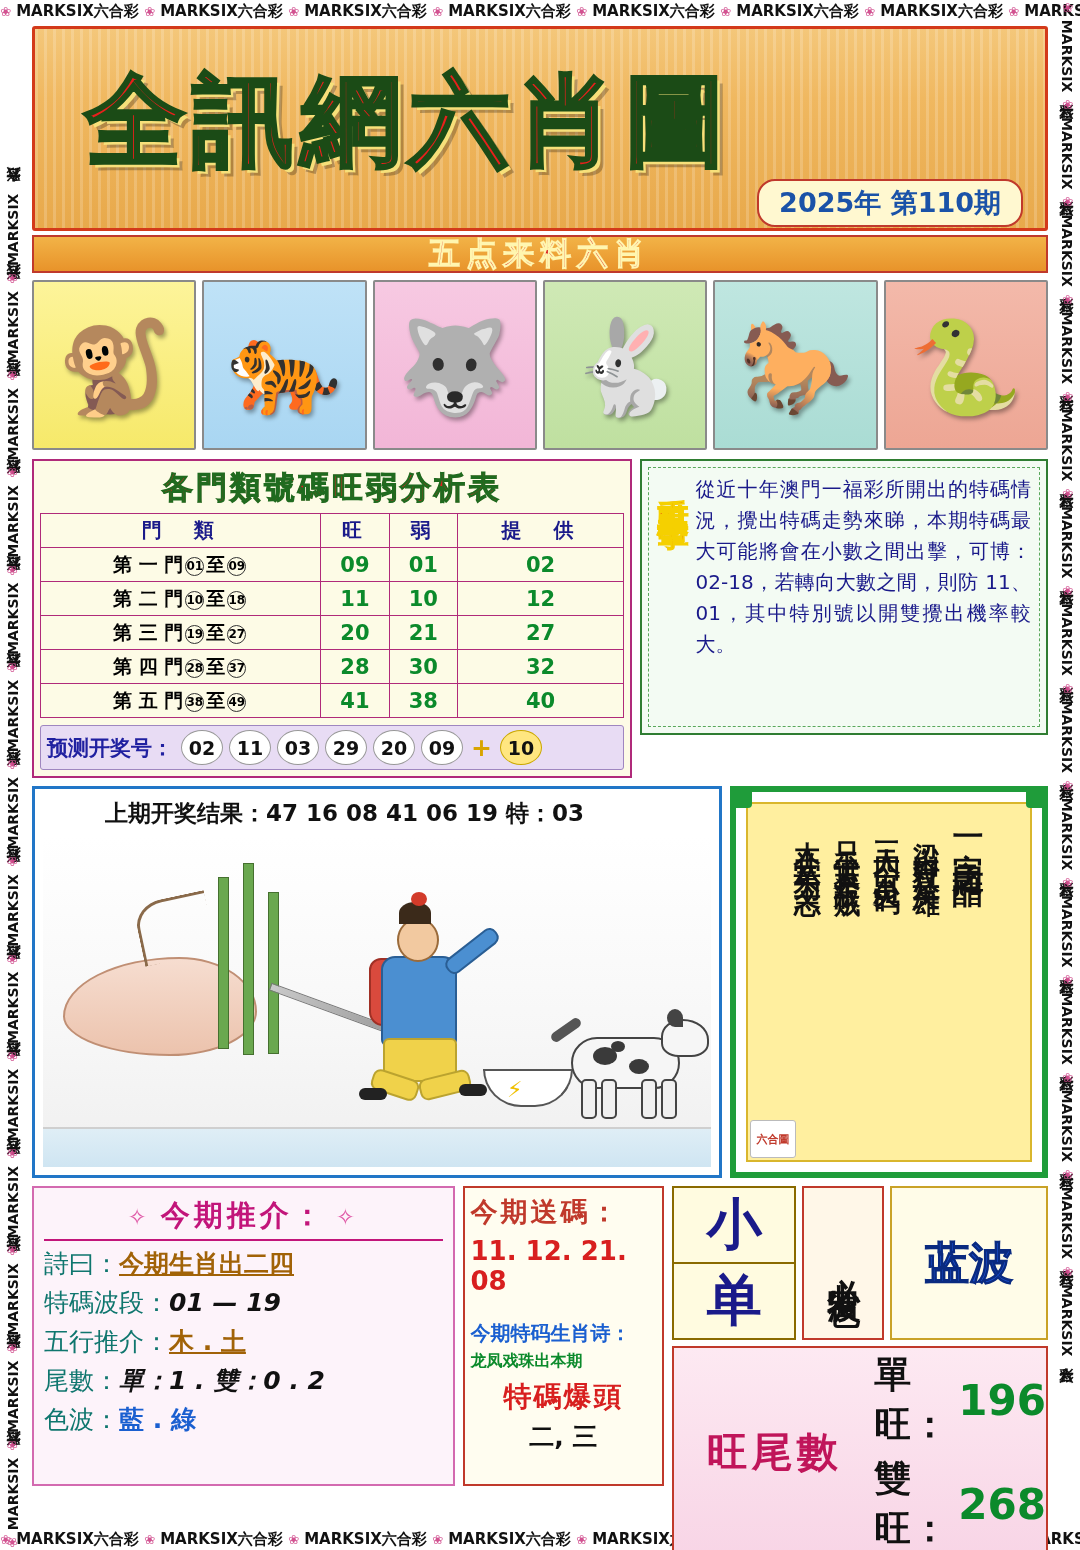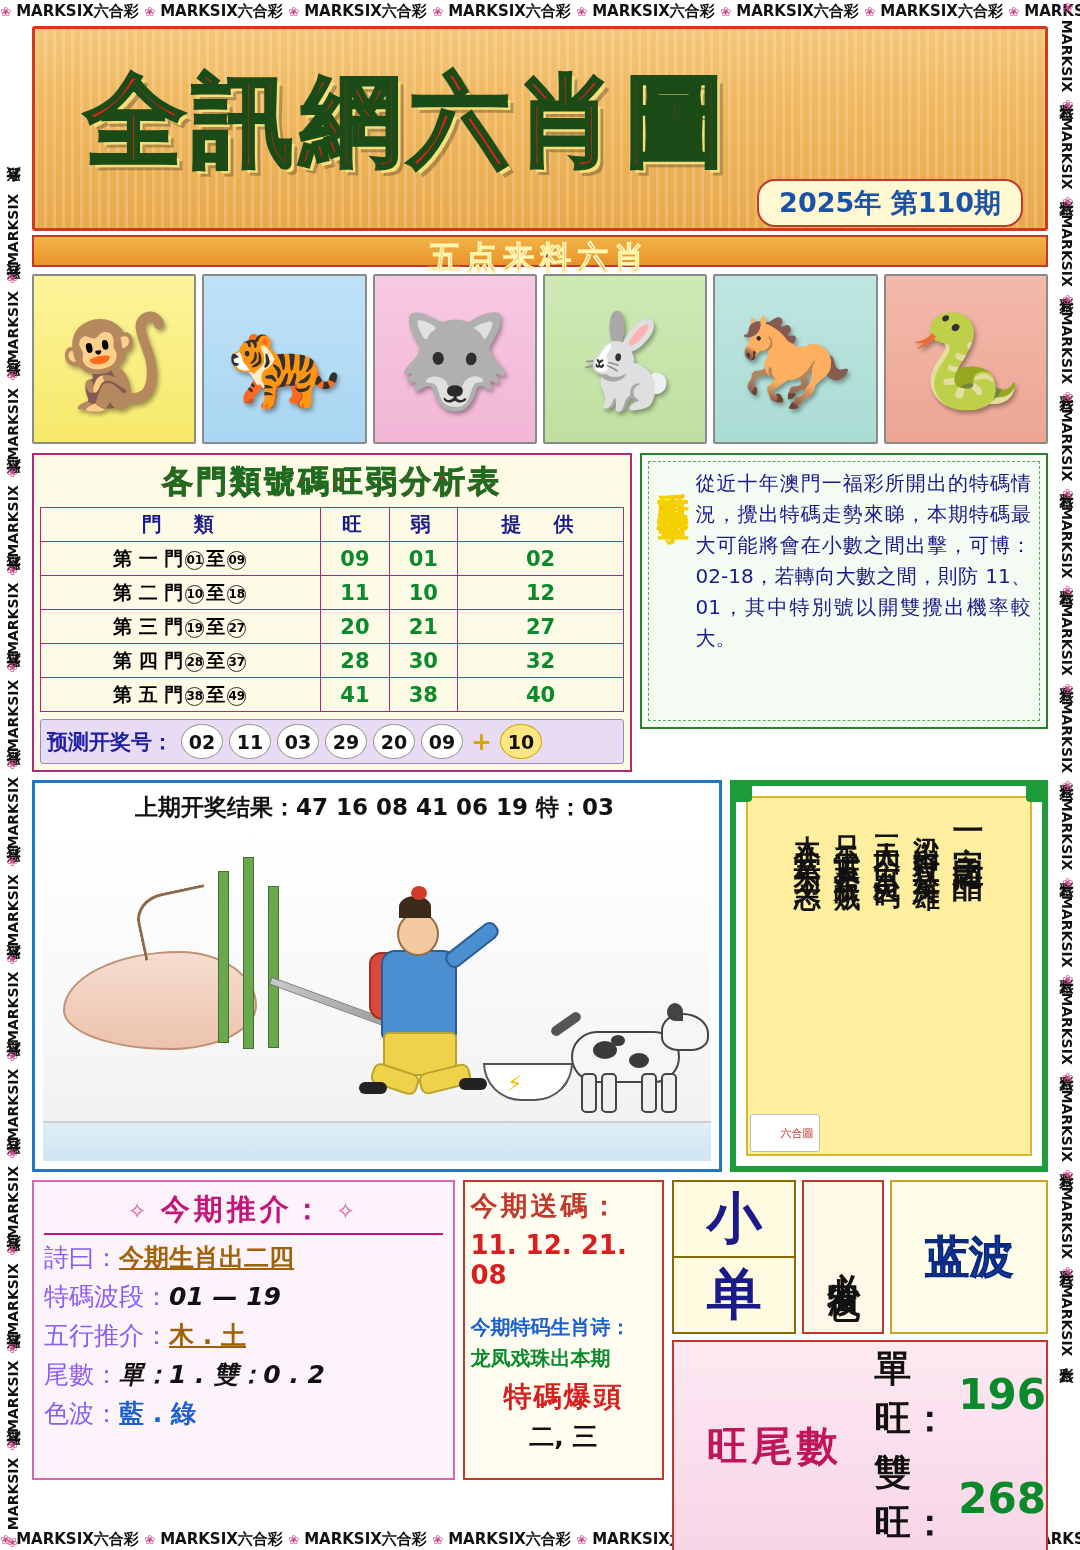--- a/index.html
+++ b/index.html
@@ -73,25 +73,25 @@
     position:absolute;right:22px;top:150px;
     background:#fff8d0;
     border:2px solid #c0392b;
     border-radius:18px;
     padding:4px 20px;
     font-size:27px;font-weight:bold;color:#1a52a8;
     white-space:nowrap;
   }
   .subtitle-bar{
     margin:4px 6px 0 6px;
-    height:32px;
+    height:38px;
     background:linear-gradient(180deg,#f2b347,#e8932a);
     border:2px solid #c0392b;
     box-sizing:border-box;
-    display:flex;align-items:flex-start;justify-content:center;
+    display:flex;align-items:center;justify-content:center;
   }
   .subtitle-bar .t{
     font-size:31px;font-weight:bold;color:#d81f1f;
     -webkit-text-stroke:1px #fff6b0;
     letter-spacing:6px;
   }
 
   
   .animals{
     margin:7px 6px 0 6px;
@@ -206,21 +206,21 @@
     width:690px;
     border:3px solid #2176c7;
     background:#ffffff;
     box-sizing:border-box;
     height:392px;
     position:relative;
     overflow:hidden;
   }
   .last-result{
     font-size:23px;color:#111;font-weight:bold;
-    padding:9px 0 0 100px;
+    padding:9px 0 0 70px;
   }
   .scene{
     position:absolute;left:8px;top:48px;width:668px;height:330px;
     background:linear-gradient(180deg,#ffffff 0%,#f7f7f7 60%,#efefef 100%);
   }
   .scene .ground{
     position:absolute;left:0;bottom:38px;width:100%;height:2px;background:#cfcfcf;
   }
   .scene .water{
     position:absolute;left:0;bottom:0;width:100%;height:38px;
@@ -308,21 +308,21 @@
     font-size:27px;font-weight:bold;color:#111;
     letter-spacing:8px;line-height:1.1;
     text-align:left;
   }
   .poem-col.big{font-size:31px;}
   .poem-stamp{
     position:absolute;left:14px;bottom:14px;
     width:44px;height:36px;
     background:#fff;border:1px solid #bbb;border-radius:3px;
     display:flex;align-items:center;justify-content:center;
-    font-size:11px;color:#c0392b;font-weight:normal;padding-left:24px;
+    font-size:11px;color:#c0392b;font-weight:bold;
   }
 
   
   .bottom{
     margin:8px 6px 0 6px;
     display:flex;gap:8px;align-items:flex-start;
   }
   .tuijie{
     width:440px;
     border:2px solid #d36ab0;
@@ -330,37 +330,37 @@
     box-sizing:border-box;
     padding:8px 10px 10px;
     height:300px;
   }
   .tuijie-title{
     text-align:center;font-size:29px;font-weight:bold;color:#c2157a;
     letter-spacing:4px;border-bottom:2px solid #c2157a;padding-bottom:3px;margin-bottom:6px;
   }
   .tuijie-title .dia{color:#e05aa8;font-size:23px;margin:0 10px;}
   .trow{font-size:25px;color:#1a1a8a;margin:6px 0;white-space:nowrap;}
-  .trow .lbl{color:#8b5cf6;}
+  .trow .lbl{color:#0f766e;}
   .trow .v-green{color:#a16207;font-weight:bold;text-decoration:underline;}
   .trow .v-blue{color:#1a5fd0;font-weight:bold;}
   .trow .v-black{color:#111;font-weight:bold;font-style:italic;}
 
   .mid-col{
     width:210px;
     border:2px solid #c0392b;
     background:#fffdf0;
     box-sizing:border-box;
     padding:6px;
     height:300px;
   }
   .songma-title{font-size:27px;font-weight:bold;color:#c0392b;letter-spacing:3px;}
   .songma-nums{font-size:26px;color:#d81f1f;font-weight:bold;margin:6px 0 4px;}
   .shengxiao-title{font-size:20px;color:#1a5fd0;font-weight:bold;margin-top:24px;}
-  .shengxiao-line{font-size:20px;color:#0b8a2b;font-weight:bold;margin-top:4px;}
+  .shengxiao-line{font-size:16px;color:#0b8a2b;font-weight:bold;margin-top:4px;}
   .tema{font-size:28px;color:#d81f1f;font-weight:bold;text-align:center;margin-top:6px;letter-spacing:2px;}
   .tema-nums{font-size:25px;color:#111;font-weight:bold;text-align:center;margin-top:4px;}
 
   .right-col{
     flex:1;display:flex;flex-direction:column;gap:6px;height:300px;
   }
   .right-top{display:flex;gap:6px;height:176px;}
   .xiaodan{
     width:120px;border:2px solid #8a6a00;background:#fffbe0;
     display:flex;flex-direction:column;

